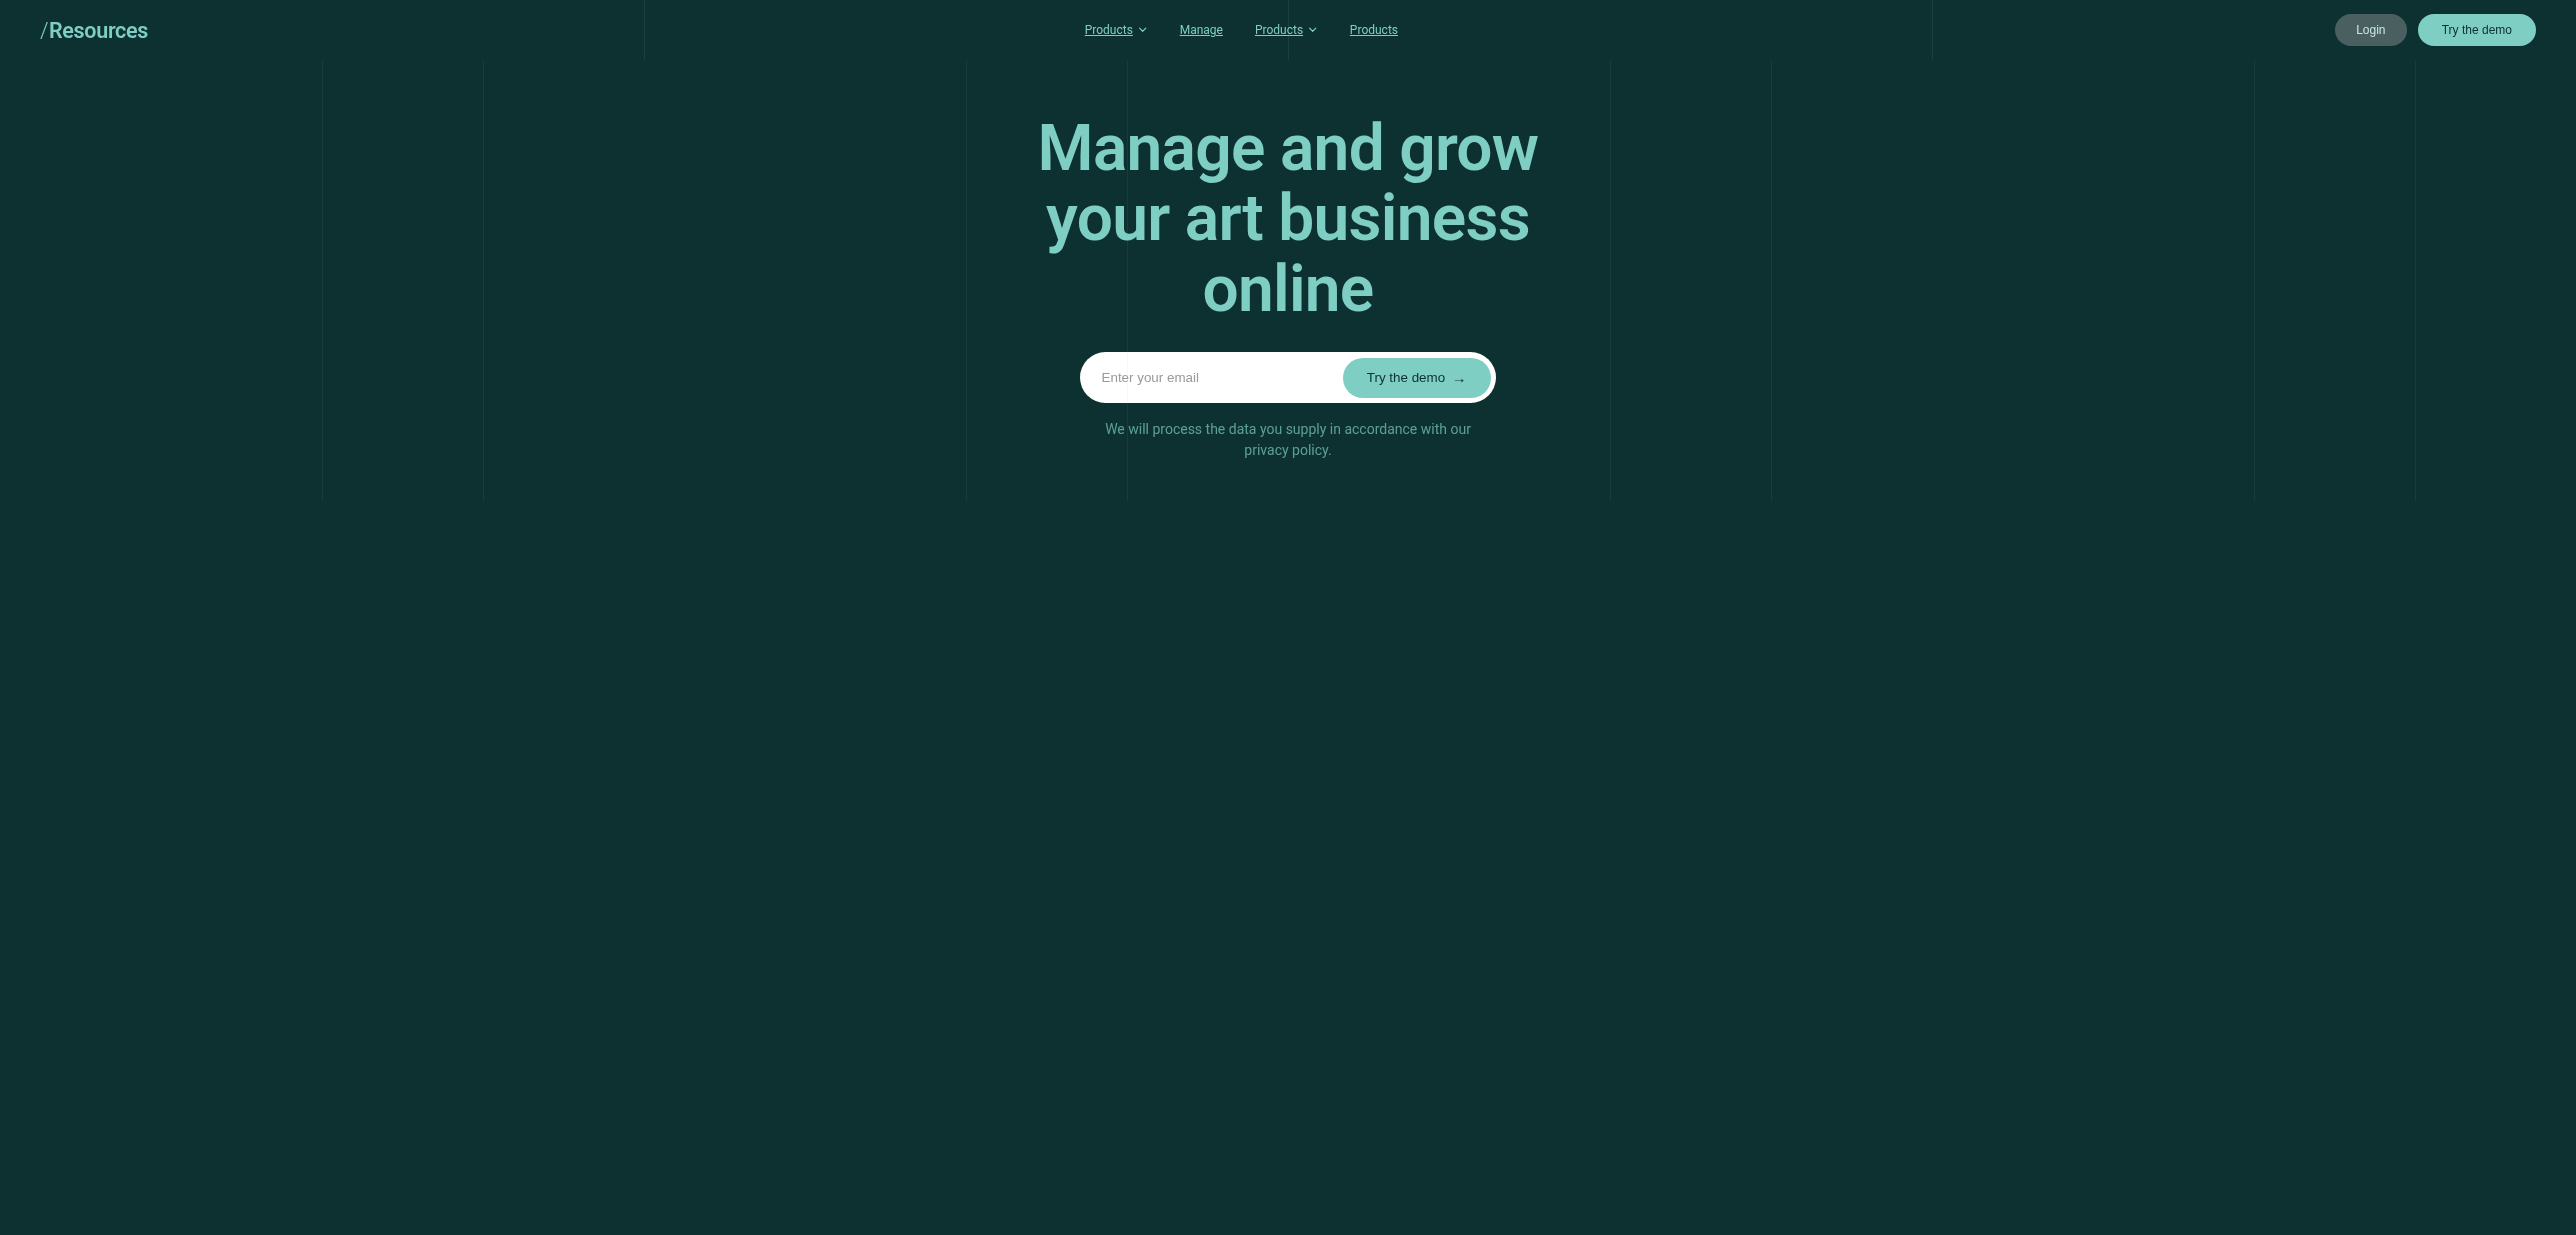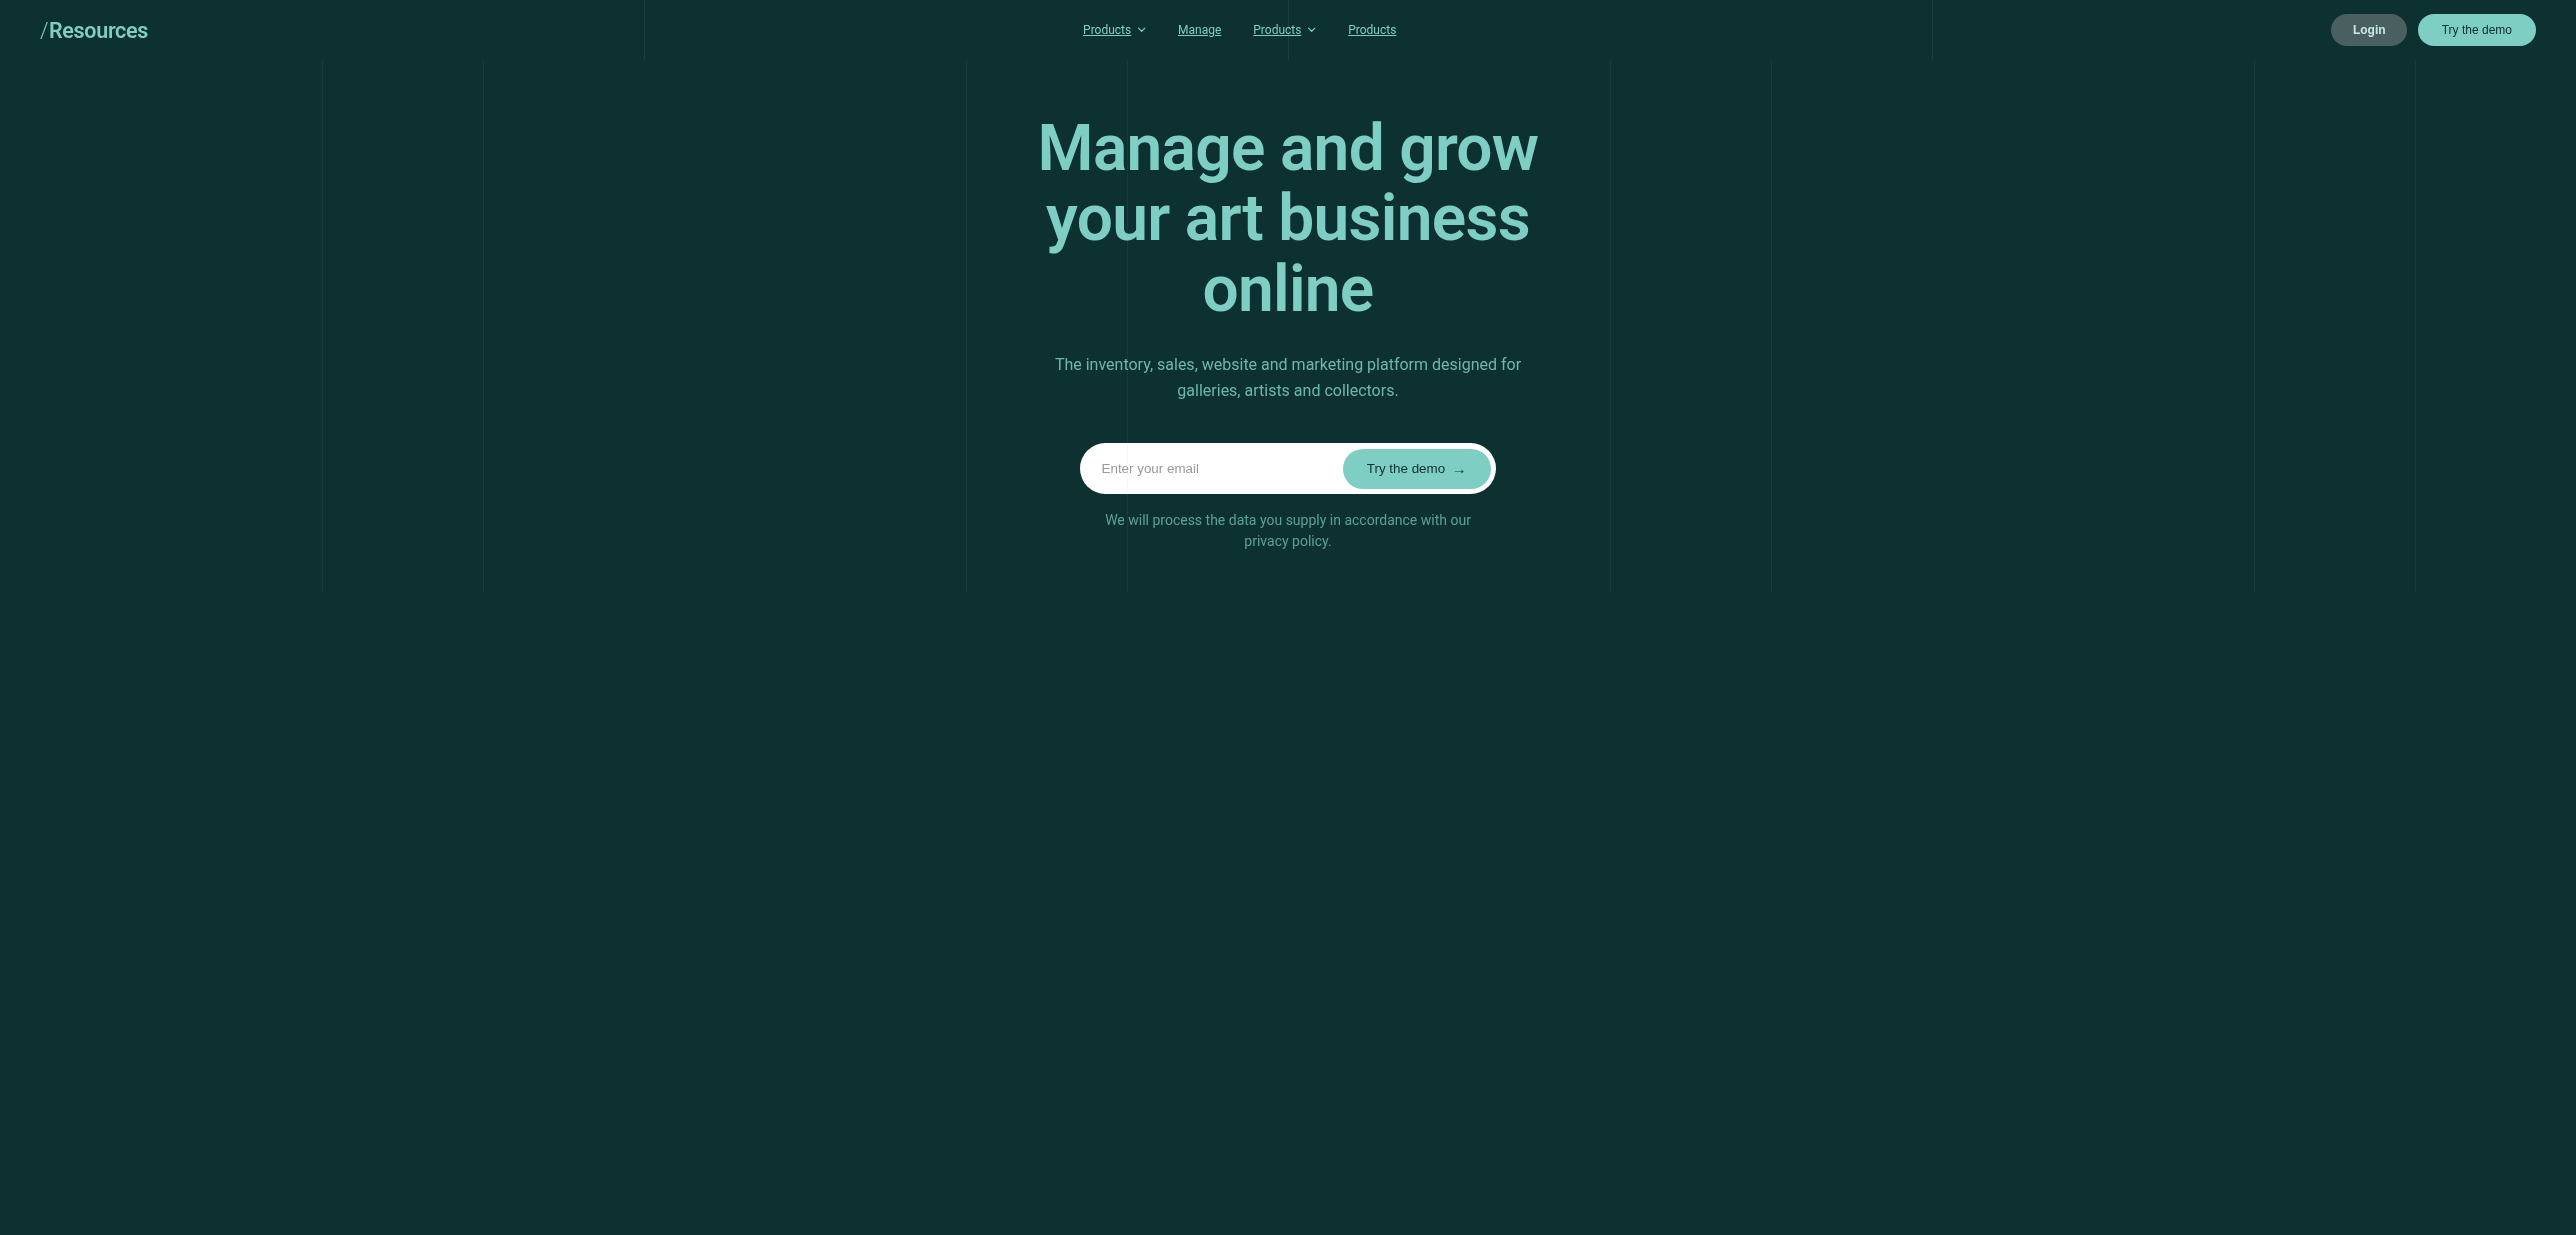--- a/index.html
+++ b/index.html
@@ -72,21 +72,21 @@
     }
 
     .btn-login {
       padding: 9.4px 21.5px;
       border-radius: 34px;
       border: none;
       background-color: #4a6060;
       color: #c8e8e4;
       font-size: 12px;
       cursor: pointer;
-      font-weight: 700;
+      font-weight: 400;
     }
 
     .btn-demo-nav {
       padding: 9.4px 24px;
       border-radius: 34px;
       border: none;
       background-color: #7ecec4;
       color: #0d3030;
       font-size: 12px;
       cursor: pointer;
@@ -248,21 +248,20 @@
   </nav>
 
   <div class="nav-actions" style="position:relative;z-index:1;">
     <button class="btn-login">Login</button>
     <button class="btn-demo-nav">Try the demo</button>
   </div>
 </header>
 
 <section class="hero">
   <h1 class="hero-title">Manage and grow your art business online</h1>
-  <p class="hero-subtitle">The inventory, sales, website and marketing platform designed for galleries, artists and collectors.</p>
 
   <div class="demo-form">
     <input type="email" placeholder="Enter your email" style="">
     <button class="btn-try-demo">
       <span>Try the demo</span>
       <span class="arrow">→</span>
     </button>
   </div>
 
   <p class="privacy-note">We will process the data you supply in accordance with our privacy policy.</p>

